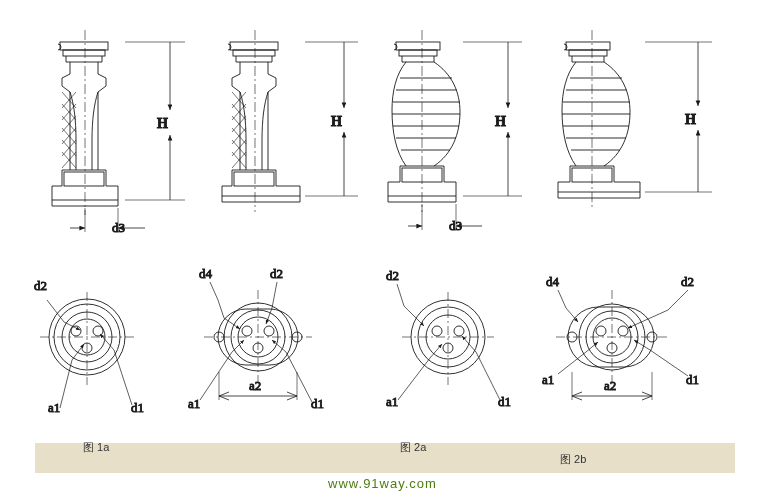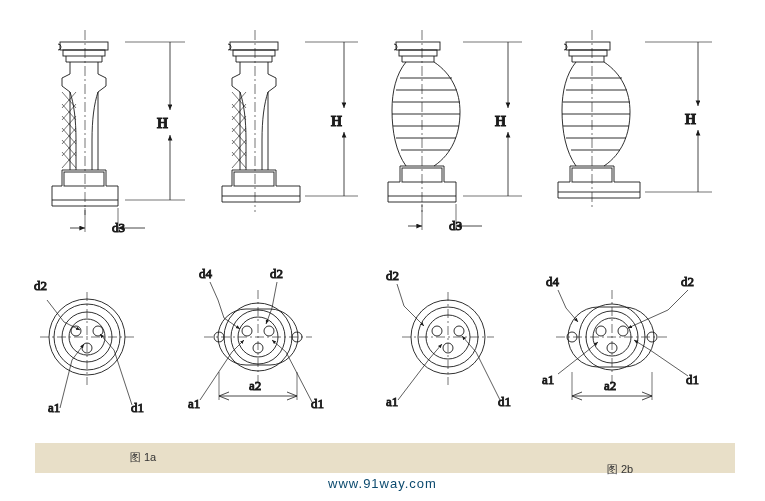--- a/index.html
+++ b/index.html
@@ -2,22 +2,22 @@
 <html><head>
 <meta charset="utf-8">
 <style>
   html,body{margin:0;padding:0;background:#ffffff;}
   body{width:765px;height:501px;position:relative;font-family:"Liberation Sans",sans-serif;overflow:hidden;}
   #stage{position:absolute;left:0;top:0;width:765px;height:501px;}
   svg{display:block;}
   .lbl{font-family:"Liberation Serif",serif;font-size:13px;fill:#1a1a1a;}
   .lbl-h{font-family:"Liberation Serif",serif;font-size:14px;font-weight:bold;fill:#1a1a1a;}
   .cap-bar{position:absolute;left:35px;top:443px;width:700px;height:30px;background:#e8dfc8;}
-  .cap{position:absolute;top:450px;font-family:"Liberation Sans",sans-serif;font-size:11px;color:#333;text-align:center;width:120px;}
-  .wm{position:absolute;left:0;top:476px;width:765px;text-align:center;font-family:"Liberation Sans",sans-serif;font-size:13px;color:#0c4a6e;letter-spacing:1px;}
+  .cap{position:absolute;top:440px;font-family:"Liberation Sans",sans-serif;font-size:11px;color:#333;width:120px;}
+  .wm{position:absolute;left:0;top:476px;width:765px;text-align:center;font-family:"Liberation Sans",sans-serif;font-size:13px;color:#4d7c0f;letter-spacing:1px;}
 </style>
 </head>
 <body>
 
 <div id="stage">
 
 <svg width="765" height="440" viewBox="0 0 765 440">
   <defs>
     <marker id="ah" markerWidth="8" markerHeight="8" refX="7" refY="3" orient="auto">
       <path d="M0,0 L7,3 L0,6 z" fill="#1a1a1a"></path>
@@ -227,17 +227,18 @@
   <text class="lbl" x="681" y="286">d2</text>
   <text class="lbl" x="542" y="384">a1</text>
   <text class="lbl" x="604" y="390">a2</text>
   <text class="lbl" x="686" y="384">d1</text>
 
   </g>
 </svg>
 
 <div class="cap-bar"></div>
 <div class="cap" style="left:83px;">图 1a</div>
+<div class="cap" style="left:400px;">图 2a</div>
 <div class="cap" style="left:560px;margin-top:12px;">图 2b</div>
 
 <div class="wm">www.91way.com</div>
 
 </div>
 
 </body></html>

